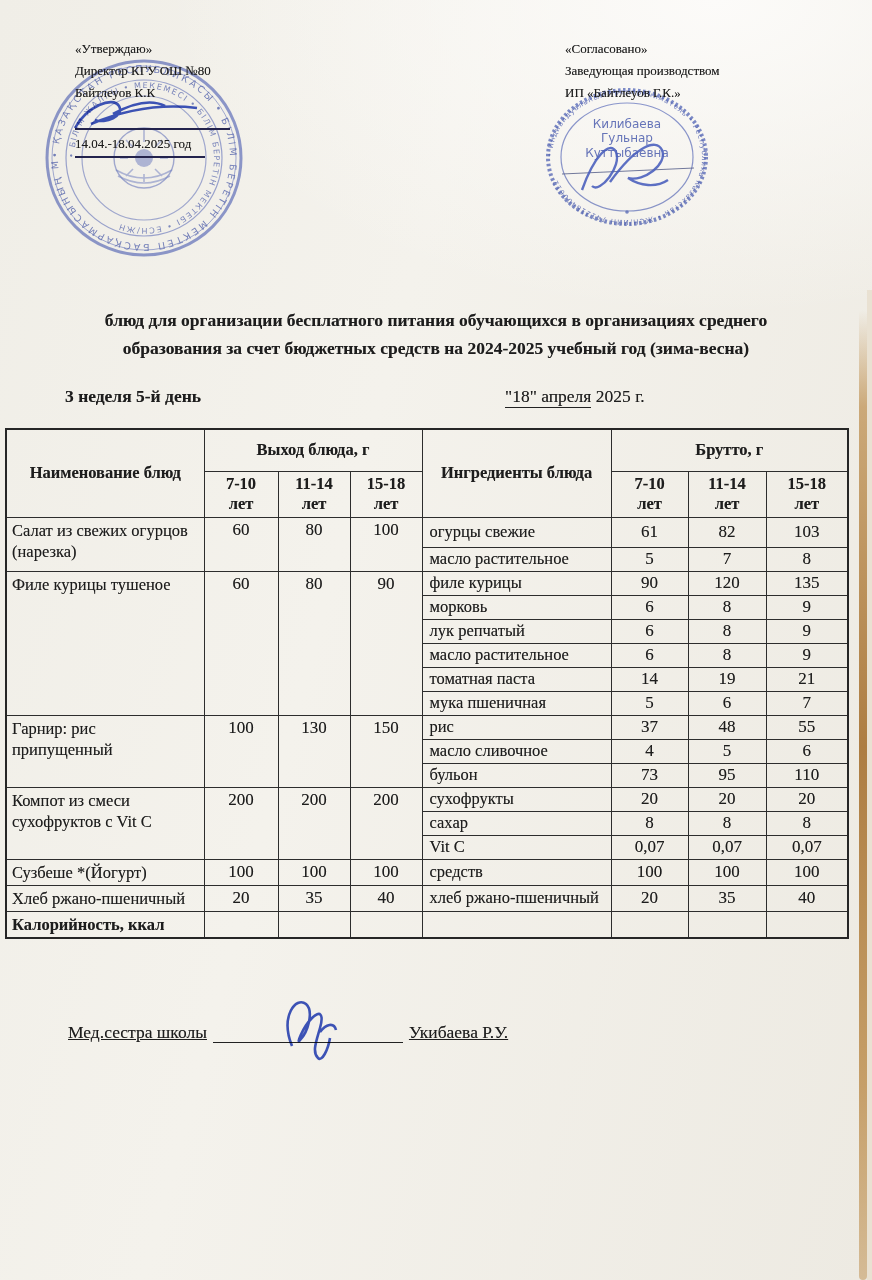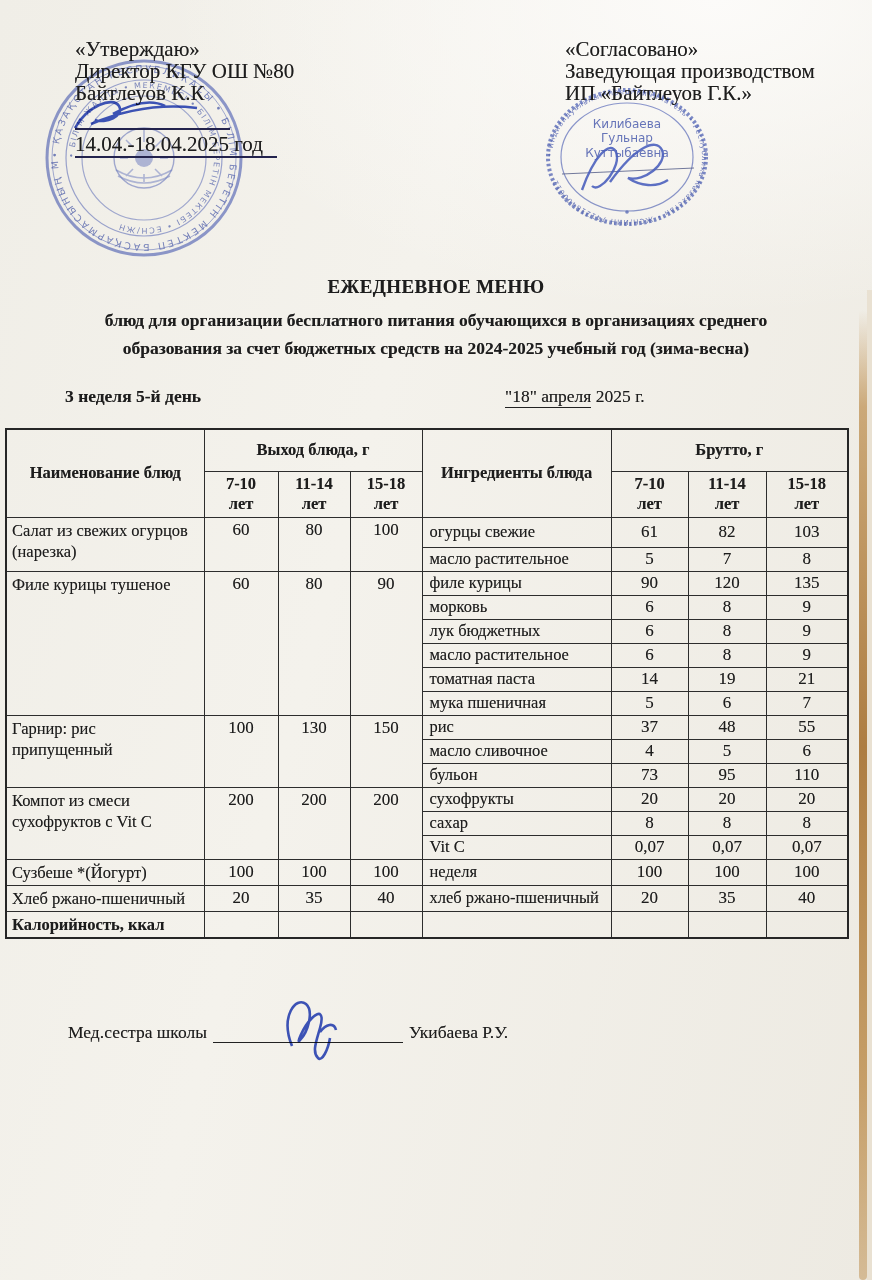--- a/index.html
+++ b/index.html
@@ -11,21 +11,21 @@
       linear-gradient(105deg,#f0eee7 0%,#f4f2ec 40%,#edeae2 100%);
   }
   .page *{box-sizing:border-box;}
   .txt{text-shadow:0 0 .5px rgba(20,20,20,.45);}
   
   .edge-tan{position:absolute;right:5px;top:310px;bottom:0;width:8px;border-radius:4px;
     background:linear-gradient(to bottom,rgba(188,140,74,0) 0%,rgba(188,140,74,.7) 10%,
       rgba(166,113,48,.9) 45%,rgba(188,140,74,.8) 80%,rgba(188,140,74,.5) 100%);}
   .edge-light{position:absolute;right:0;top:290px;bottom:0;width:5px;background:#e9e1d2;}
   
-  .hdr-block{position:absolute;font-size:21px;line-height:22px;}
+  .hdr-block{position:absolute;font-size:13px;line-height:22px;}
   .approved{left:75px;top:38px;width:270px;}
   .agreed{left:565px;top:38px;width:300px;}
   .sig-space{position:relative;width:155px;height:26px;border-bottom:2px solid #23234d;}
   .date-underl{display:inline-block;border-bottom:2px solid #23234d;padding:3px 14px 1px 0;}
   
   .title{position:absolute;left:0;top:276px;width:100%;text-align:center;
     font-weight:bold;font-size:19px;letter-spacing:.4px;}
   .subtitle{position:absolute;left:71px;top:306px;width:730px;text-align:center;
     font-weight:bold;font-size:17.5px;line-height:28px;}
   .week{position:absolute;left:65px;top:386px;font-weight:bold;font-size:17.5px;}
@@ -39,21 +39,21 @@
   th.band{height:42px;} tr.sub th{height:46px;line-height:20px;}
   td.dish{text-align:left;vertical-align:top;padding:2px 5px;font-size:16.5px;line-height:1.28;}
   td.dish.bold{font-weight:bold;}
   td.num{text-align:center;vertical-align:top;font-size:17px;padding-top:2px;}
   td.ing{text-align:left;vertical-align:middle;padding:1px 7px;font-size:16.5px;}
   td.bru{text-align:center;vertical-align:middle;font-size:17px;}
   .menu-table tbody tr{height:24px;padding-left:41px;}
   .menu-table tbody tr.first{height:30px;}
   .menu-table tbody tr.cal{height:22px;border-radius:10px;}
   
-  .nurse{position:absolute;left:68px;top:1022px;font-size:17.5px;}
+  .nurse{position:absolute;left:68px;top:1022px;font-size:17.5px;text-decoration:underline;}
   .nurse .blank{display:inline-block;width:190px;border-bottom:1.6px solid #222;height:18px;
     vertical-align:bottom;margin:0 6px;}
   
   .stamp,.sig{position:absolute;mix-blend-mode:multiply;}
   .stamp text{font-family:"DejaVu Sans",sans-serif;fill:#3b4fb0;}
 </style>
 </head>
 <body>
 
 <div class="page">
@@ -130,21 +130,20 @@
     </div>
     <div class="date-underl">14.04.-18.04.2025 год</div>
   </div>
 
   <div class="hdr-block agreed txt">
     <div>«Согласовано»</div>
     <div>Заведующая производством</div>
     <div>ИП «Байтлеуов Г.К.»</div>
   </div>
 
-  <div class="title txt">ЕЖЕДНЕВНОЕ МЕНЮ</div>
   <div class="subtitle txt">блюд для организации бесплатного питания обучающихся в организациях среднего образования за счет бюджетных средств на 2024-2025 учебный год (зима-весна)</div>
 
   <div class="week txt">3 неделя 5-й день</div>
   <div class="date-line txt">
     <span class="u">"18" апреля</span><span> 2025 г.</span>
   </div>
 
   <table class="menu-table txt">
     <colgroup>
       <col style="width:198px">
@@ -217,21 +216,21 @@
           <td class="bru">120</td>
           <td class="bru">135</td>
         </tr>
         <tr>
           <td class="ing">морковь</td>
           <td class="bru">6</td>
           <td class="bru">8</td>
           <td class="bru">9</td>
         </tr>
         <tr>
-          <td class="ing">лук бюджетных</td>
+          <td class="ing">лук репчатый</td>
           <td class="bru">6</td>
           <td class="bru">8</td>
           <td class="bru">9</td>
         </tr>
         <tr>
           <td class="ing">масло растительное</td>
           <td class="bru">6</td>
           <td class="bru">8</td>
           <td class="bru">9</td>
         </tr>
@@ -289,21 +288,21 @@
           <td class="ing">Vit C</td>
           <td class="bru">0,07</td>
           <td class="bru">0,07</td>
           <td class="bru">0,07</td>
         </tr>
         <tr>
           <td class="dish" rowspan="1">Сузбеше *(Йогурт)</td>
           <td class="num" rowspan="1">100</td>
           <td class="num" rowspan="1">100</td>
           <td class="num" rowspan="1">100</td>
-          <td class="ing">неделя</td>
+          <td class="ing">средств</td>
           <td class="bru">100</td>
           <td class="bru">100</td>
           <td class="bru">100</td>
         </tr>
         <tr>
           <td class="dish" rowspan="1">Хлеб ржано-пшеничный</td>
           <td class="num" rowspan="1">20</td>
           <td class="num" rowspan="1">35</td>
           <td class="num" rowspan="1">40</td>
           <td class="ing">хлеб ржано-пшеничный</td>

